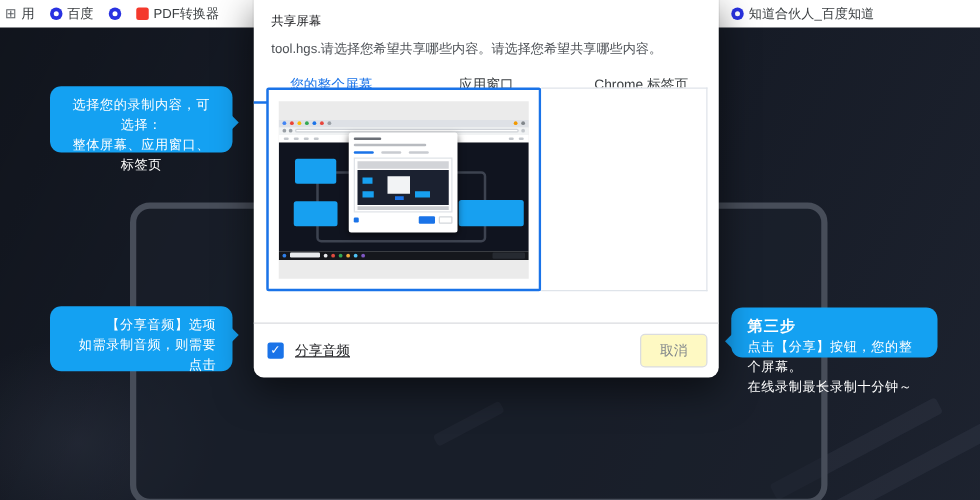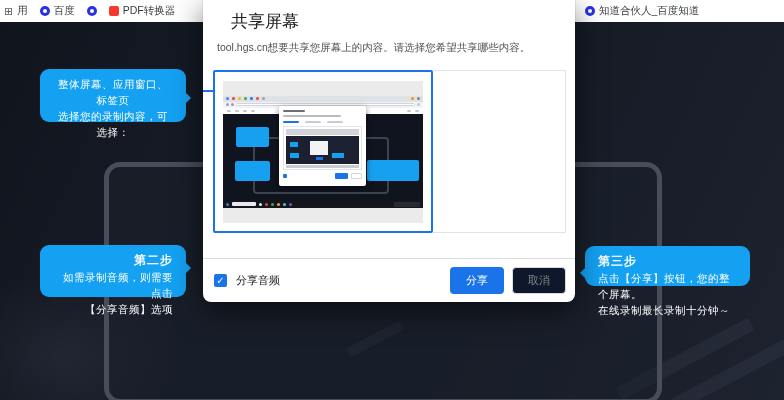--- a/index.html
+++ b/index.html
@@ -42,40 +42,40 @@
   .co3 .co-title { text-align:left; }
   .co-ptr { position:absolute; width:0; height:0; border:7px solid transparent; }
   .co1 .co-ptr { right:-12px; top:22px; border-left-color:#14a1f2; }
   .co2 .co-ptr { right:-12px; top:16px; border-left-color:#14a1f2; }
   .co3 .co-ptr { left:-12px; top:20px; border-right-color:#14a1f2; }
 
   
   .dlg { position:absolute; left:203px; top:0; width:372px; height:302px; background:#fff;
       border-radius:0 0 8px 8px; box-shadow:0 10px 30px rgba(0,0,0,.55), 0 0 0 1px rgba(0,0,0,.06);
       z-index:5; color:#202124; }
-  .dlg-title { font-size:17px; padding:10px 28px 0; }
+  .dlg-title { font-size:10px; padding:10px 14px 0; }
   .dlg-sub { font-size:10.5px; color:#4d5156; padding:8px 14px 0; }
   .tabs { display:flex; margin-top:9px; }
   .tab { flex:1; text-align:center; font-size:11px; color:#3c4043; padding:5px 0 6px;
       border-bottom:2px solid transparent; cursor:pointer; }
   .tab.active { color:#1a73e8; border-bottom-color:#1a73e8; }
   .picker { position:absolute; left:10px; right:9px; top:70px; height:163px; display:flex; }
   .cell { height:163px; background:#fff; }
   .cell.sel { width:220px; border:2px solid #1a73e8; border-radius:2px;
       display:flex; align-items:center; justify-content:center; cursor:pointer; }
   .cell.empty { flex:1; border:1px solid #dfe4ea; border-left:none; }
   .dlg-footer { position:absolute; left:0; right:0; top:258px; height:44px; border-top:1px solid #dadce0;
       display:flex; align-items:center; padding:0 9px 0 11px; }
   .chk { width:13px; height:13px; background:#1a73e8; border-radius:2px; color:#fff; font-size:10px;
       line-height:13px; text-align:center; cursor:pointer; }
-  .chk-label { font-size:11px; margin-left:9px; color:#202124; }
+  .chk-label { font-size:11px; margin-left:9px; color:#202124;text-decoration:underline; }
   .btns { margin-left:auto; display:flex; gap:8px; }
   .btn { font-size:11px; border-radius:4px; padding:5px 15px; cursor:pointer; border:1px solid transparent; }
   .btn-primary { background:#1a73e8; color:#fff; }
-  .btn-secondary { background:#0f172a; color:#80868b; border-color:#dadce0; }
+  .btn-secondary { background:#fef9c3; color:#80868b; border-color:#dadce0; }
 
   
   .thumb { position:relative; width:200px; height:142px; background:#ebebeb; overflow:hidden; }
   .mscreen { position:absolute; left:0; top:15px; width:200px; height:112px; }
   .mrow1 { height:6px; background:#dee1e6; display:flex; align-items:center; gap:3px; padding:0 3px; }
   .mrow2 { height:6px; background:#f1f3f4; display:flex; align-items:center; gap:2px; padding:0 3px; }
   .mrow3 { height:6px; background:#fff; display:flex; align-items:center; gap:4px; padding:0 4px; }
   .dot { width:3px; height:3px; border-radius:50%; flex:0 0 auto; }
   .pill { height:3px; border-radius:2px; background:#fff; border:1px solid #d0d3d8; flex:1; }
   .gdot { width:4px; height:2px; border-radius:1px; background:#c3c7cc; }
@@ -132,40 +132,39 @@
   </div>
   <div class="bk-right">
     <div class="bk-item">
       <span class="bk-ico ico-baidu"></span>
       <span>知道合伙人_百度知道</span>
     </div>
   </div>
 </div>
 
 <div class="co co1">
+  <div class="co-line">选择您的录制内容，可选择：</div>
   <div class="co-line">整体屏幕、应用窗口、标签页</div>
-  <div class="co-line">选择您的录制内容，可选择：</div>
   <span class="co-ptr"></span>
 </div>
 <div class="co co2">
-  <div class="co-title">第二步</div>
+  <div class="co-line">【分享音频】选项</div>
   <div class="co-line">如需录制音频，则需要点击</div>
-  <div class="co-line">【分享音频】选项</div>
   <span class="co-ptr"></span>
 </div>
 <div class="co co3">
   <div class="co-title">第三步</div>
   <div class="co-line">点击【分享】按钮，您的整个屏幕。</div>
   <div class="co-line">在线录制最长录制十分钟～</div>
   <span class="co-ptr"></span>
 </div>
 
 <div class="dlg">
   <div class="dlg-title">共享屏幕</div>
-  <div class="dlg-sub">tool.hgs.cn想要共享您屏幕上的内容。请选择您希望共享哪些内容。</div>
+  <div class="dlg-sub">tool.hgs.请选择您希望共享哪些内容。请选择您希望共享哪些内容。</div>
 
   <div class="tabs">
     <div class="tab active">您的整个屏幕</div>
     <div class="tab">应用窗口</div>
     <div class="tab">Chrome 标签页</div>
   </div>
 
   <div class="picker">
     <div class="cell sel">
 
@@ -242,17 +241,16 @@
         </div>
       </div>
     </div>
     <div class="cell empty"></div>
   </div>
 
   <div class="dlg-footer">
     <span class="chk">✓</span>
     <span class="chk-label">分享音频</span>
     <div class="btns">
-      <button class="btn btn-primary">分享</button>
       <button class="btn btn-secondary">取消</button>
     </div>
   </div>
 </div>
 
 </body></html>

